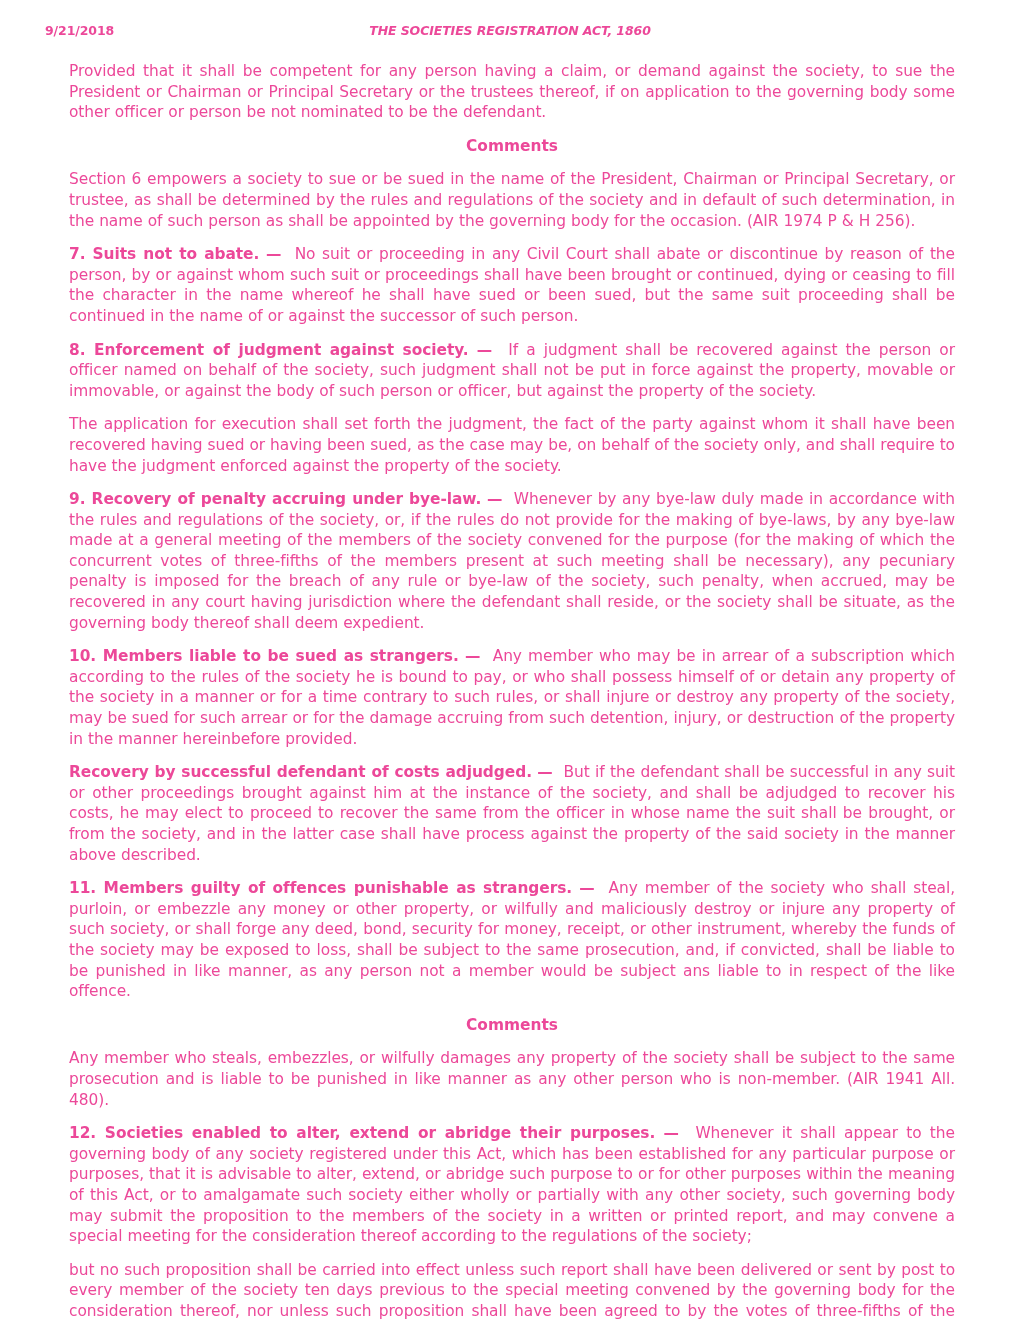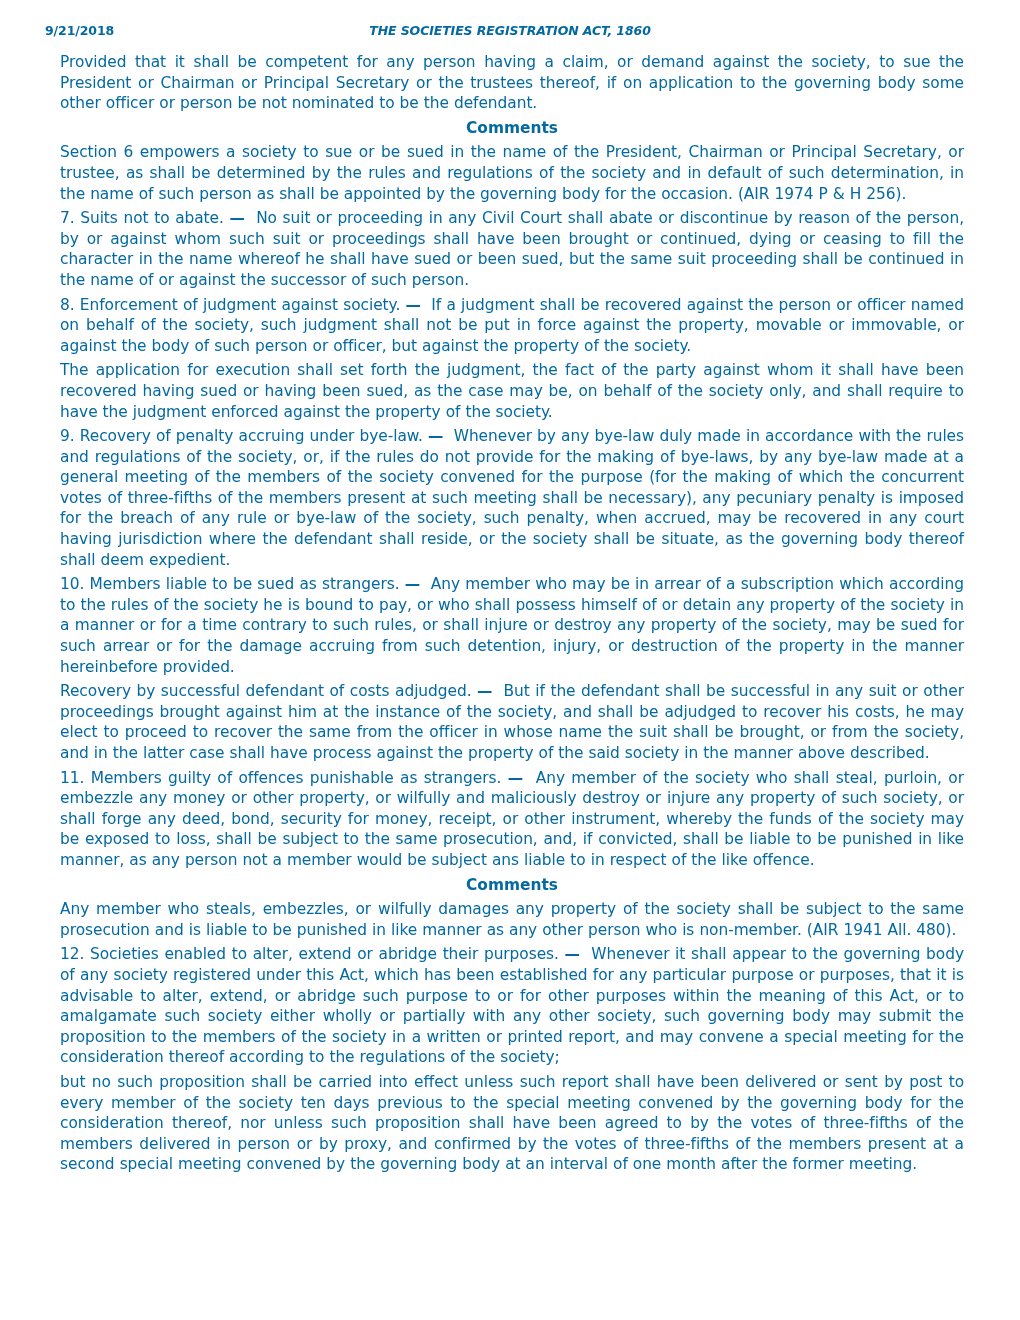--- a/index.html
+++ b/index.html
@@ -6,21 +6,21 @@
     margin: 0;
     padding: 0;
     background: #ffffff;
   }
   .page {
     position: relative;
     width: 1020px;
     height: 1320px;
     background: #ffffff;
     font-family: "DejaVu Sans", "Liberation Sans", sans-serif;
-    color: #0369a1;
+    color: #ec4899;
     box-sizing: border-box;
     overflow: hidden;
   }
 
   
   .page-header {
     position: absolute;
     top: 22px;
     left: 45px;
     right: 45px;
@@ -48,21 +48,21 @@
 
   
   .body-area {
     position: absolute;
     top: 48px;
     left: 56px;
     width: 912px;
   }
 
   p.para {
-    margin: 4px;
+    margin: 13px;
     padding: 0;
     text-align: justify;
     text-justify: inter-word;
     font-size: 15.4px;
     line-height: 20.6px;
     letter-spacing: -0.05px;
     word-spacing: 0.2px;
     -webkit-hyphens: none;
     hyphens: none;
   }
@@ -73,21 +73,21 @@
   h3.center-heading {
     margin: 0;
     padding: 0;
     text-align: center;
     font-size: 15.4px;
     line-height: 20.6px;
     font-weight: bold;
   }
 
   .sec-title {
-    font-weight: normal;
+    font-weight: bold;
   }
   .dash {
     font-weight: bold;
   }
 </style>
 </head>
 <body>
 
 <div class="page">
 

